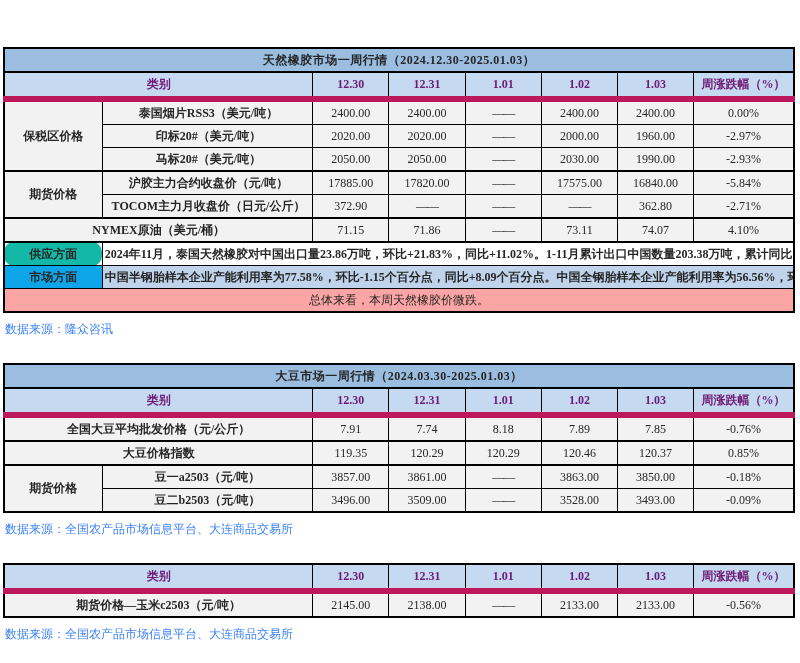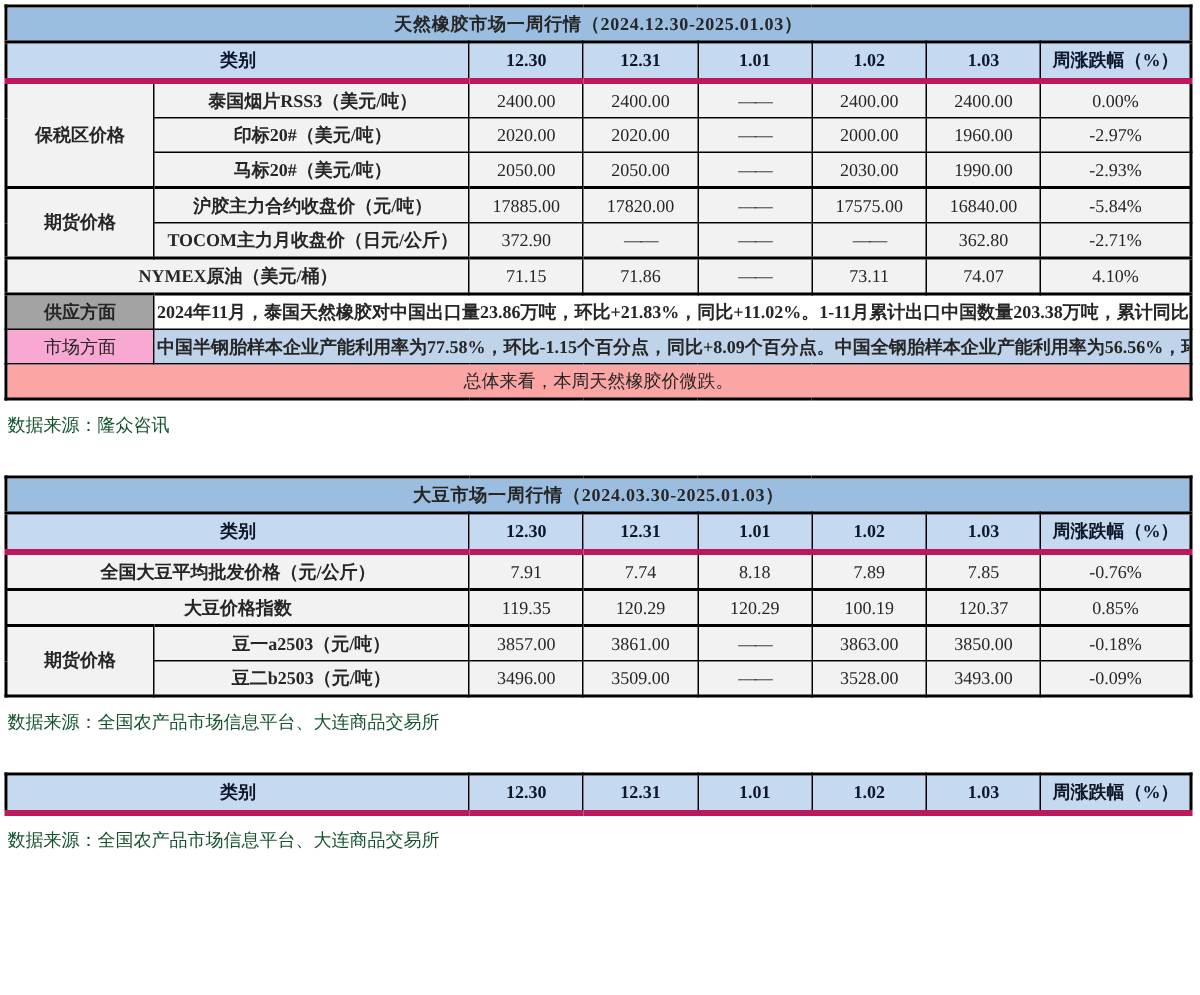--- a/index.html
+++ b/index.html
@@ -1,56 +1,56 @@
 <!DOCTYPE html>
 <html><head>
 <meta charset="utf-8">
 <style>
   html,body{margin:0;padding:0;}
   body{
     width:800px;height:663px;overflow:hidden;background:#ffffff;
     font-family:"Liberation Serif","DejaVu Serif",serif;
   }
-  .page{padding:3px 3px 0 3px;}
+  .page{padding:3px 3px 0 3px;margin-top:44px;}
   table.mkt{
     border-collapse:collapse;table-layout:fixed;width:792px;
     border:2px solid #000;
   }
   table.mkt td{
     border:1px solid #000;font-size:12px;color:#262626;text-align:center;
     padding:0 2px;height:22px;overflow:hidden;white-space:nowrap;
   }
   .title-cell{
     background:#9bbde0;font-size:15px;font-weight:bold;color:#000;
     height:30px;border-bottom:2px solid #000 !important;letter-spacing:.5px;
   }
   tr.hdr td{
-    background:#c5d9f1;font-weight:bold;color:#0f172a;height:23px;
-    border-bottom:4px solid #be185d;
+    background:#c5d9f1;font-weight:bold;color:#701a75;height:23px;
+    border-bottom:6px solid #be185d;
   }
   tr.data td{background:#f2f2f2;}
   .lbl{font-weight:bold;color:#000;}
   .left{text-align:left;padding-left:4px !important;}
   .dash{color:#7f7f7f;letter-spacing:-1px;}
   .bt2{border-top:2px solid #000 !important;}
-  td.supply-label{background:#a3a3a3;font-weight:bold;color:#000;}
+  td.supply-label{background:#14b8a6;font-weight:bold;color:#000;border-radius:10px;}
   td.supply-text{
     background:#ffffff;text-align:left;white-space:normal;line-height:17px;
     font-weight:bold;color:#000;height:36px;padding:1px 4px;font-size:12px;
   }
-  td.market-label{background:#f9a8d4;font-weight:normal;color:#000;}
+  td.market-label{background:#0ea5e9;font-weight:bold;color:#000;}
   td.market-text{
     background:#bfd3ea;text-align:left;white-space:normal;line-height:17px;
     font-weight:bold;color:#000;height:36px;padding:1px 4px;font-size:12px;
   }
   td.summary-cell{
     background:#fca5a5;text-align:left;font-weight:normal;color:#000;
     height:17px;padding-left:4px;border-top:2px solid #000;
   }
-  .source{font-size:12px;color:#14532d;margin:8px 0 0 2px;}
+  .source{font-size:12px;color:#3b82f6;margin:8px 0 0 2px;}
   .gap{height:25px;}
 </style>
 </head>
 <body>
 
 <div class="page">
 
   <table class="mkt">
     <colgroup>
       <col style="width:98px">
@@ -179,21 +179,21 @@
       <td>8.18</td>
       <td>7.89</td>
       <td>7.85</td>
       <td>-0.76%</td>
     </tr>
     <tr class="data">
       <td class="lbl bt2" colspan="2">大豆价格指数</td>
       <td class="bt2">119.35</td>
       <td class="bt2">120.29</td>
       <td class="bt2">120.29</td>
-      <td class="bt2">100.19</td>
+      <td class="bt2">120.46</td>
       <td class="bt2">120.37</td>
       <td class="bt2">0.85%</td>
     </tr>
     <tr class="data">
       <td class="lbl bt2" rowspan="2">期货价格</td>
       <td class="lbl bt2">豆一a2503（元/吨）</td>
       <td class="bt2">3857.00</td>
       <td class="bt2">3861.00</td>
       <td class="bt2 dash">——</td>
       <td class="bt2">3863.00</td>
@@ -229,17 +229,26 @@
     <tbody>
     <tr class="hdr">
       <td colspan="2">类别</td>
       <td>12.30</td>
       <td>12.31</td>
       <td>1.01</td>
       <td>1.02</td>
       <td>1.03</td>
       <td>周涨跌幅（%）</td>
     </tr>
+    <tr class="data">
+      <td class="lbl bt2" colspan="2">期货价格—玉米c2503（元/吨）</td>
+      <td class="bt2">2145.00</td>
+      <td class="bt2">2138.00</td>
+      <td class="bt2 dash">——</td>
+      <td class="bt2">2133.00</td>
+      <td class="bt2">2133.00</td>
+      <td class="bt2">-0.56%</td>
+    </tr>
   </tbody>
     </table>
   <div class="source">数据来源：全国农产品市场信息平台、大连商品交易所</div>
 
 </div>
 
 </body></html>

